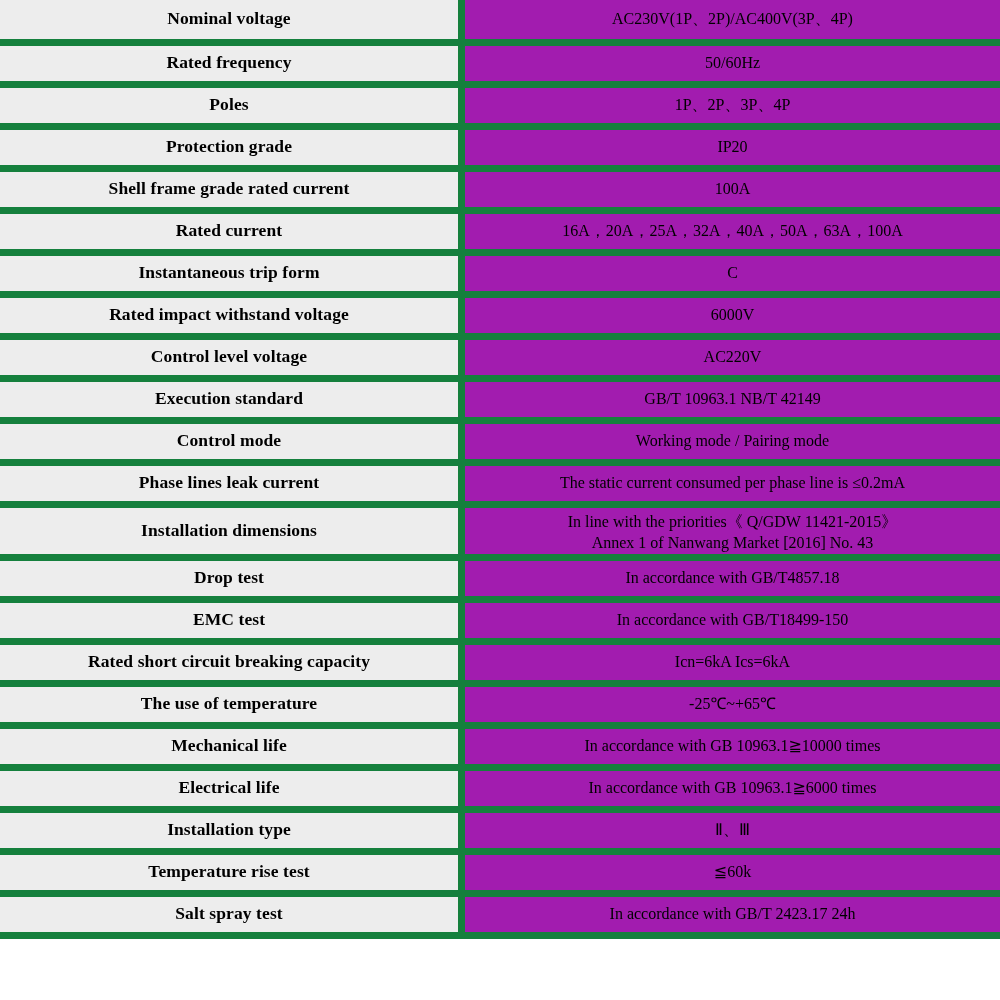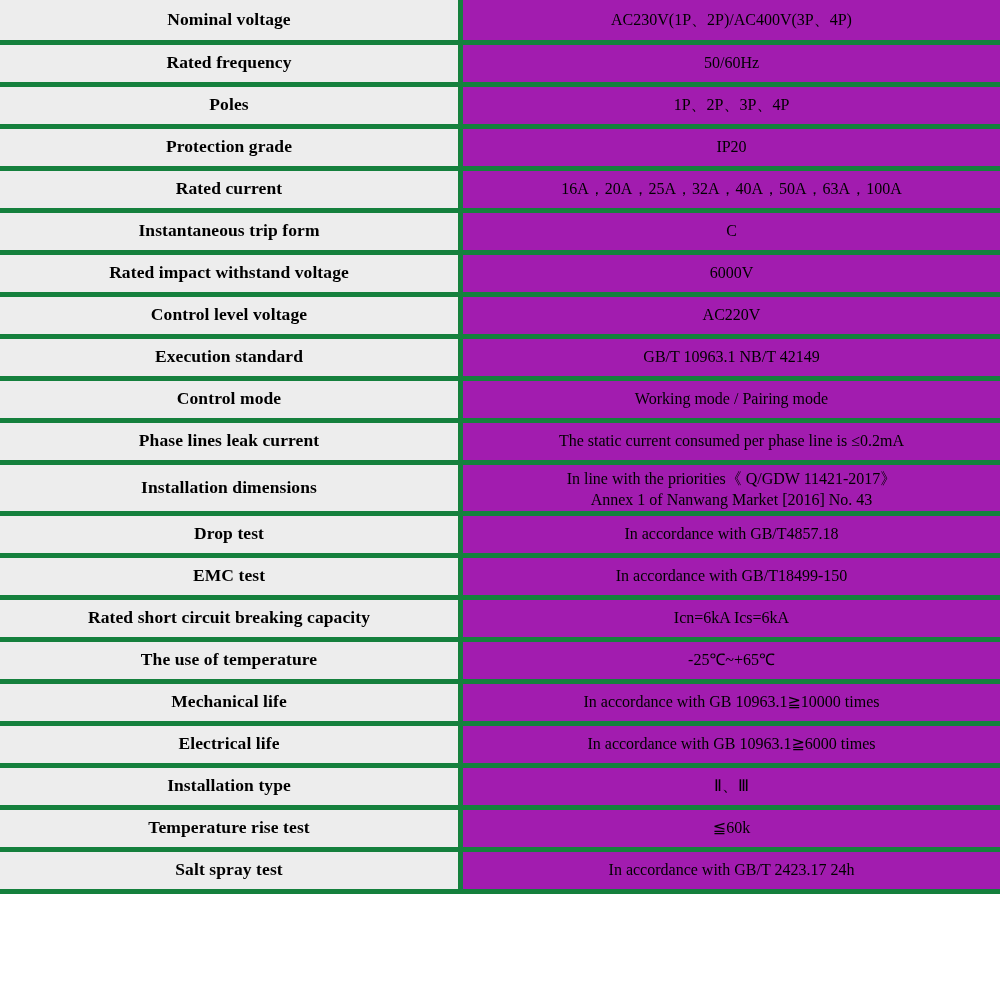--- a/index.html
+++ b/index.html
@@ -16,21 +16,21 @@
   }
   .spec-table {
     width: 1000px;
     border-collapse: collapse;
     table-layout: fixed;
   }
   .spec-table tr {
     height: 42px;
   }
   .spec-table td {
-    border: 5px solid #15803d;
+    border: 7px solid #15803d;
     padding: 0;
     vertical-align: middle;
   }
   .label-cell {
     width: 458px;
     background: #ededed;
     text-align: center;
     font-weight: bold;
     font-size: 17.5px;
     letter-spacing: 0.1px;
@@ -85,20 +85,26 @@
           <span class="vline">1P、2P、3P、4P</span>
         </td>
     </tr>
     <tr>
       <td class="label-cell">Protection grade</td>
       <td class="value-cell">
           <span class="vline">IP20</span>
         </td>
     </tr>
     <tr>
+      <td class="label-cell">Shell frame grade rated current</td>
+      <td class="value-cell">
+          <span class="vline">100A</span>
+        </td>
+    </tr>
+    <tr>
       <td class="label-cell">Rated current</td>
       <td class="value-cell">
           <span class="vline">16A，20A，25A，32A，40A，50A，63A，100A</span>
         </td>
     </tr>
     <tr>
       <td class="label-cell">Instantaneous trip form</td>
       <td class="value-cell">
           <span class="vline">C</span>
         </td>
@@ -129,21 +135,21 @@
     </tr>
     <tr>
       <td class="label-cell">Phase lines leak current</td>
       <td class="value-cell">
           <span class="vline">The static current consumed per phase line is ≤0.2mA</span>
         </td>
     </tr>
     <tr>
       <td class="label-cell">Installation dimensions</td>
       <td class="value-cell two-line">
-        <span class="vline">In line with the priorities《 Q/GDW 11421-2017》</span>
+        <span class="vline">In line with the priorities《 Q/GDW 11421-2015》</span>
         <span class="vline">Annex 1 of Nanwang Market [2016] No. 43</span>
       </td>
     </tr>
     <tr>
       <td class="label-cell">Drop test</td>
       <td class="value-cell">
           <span class="vline">In accordance with GB/T4857.18</span>
         </td>
     </tr>
     <tr>

